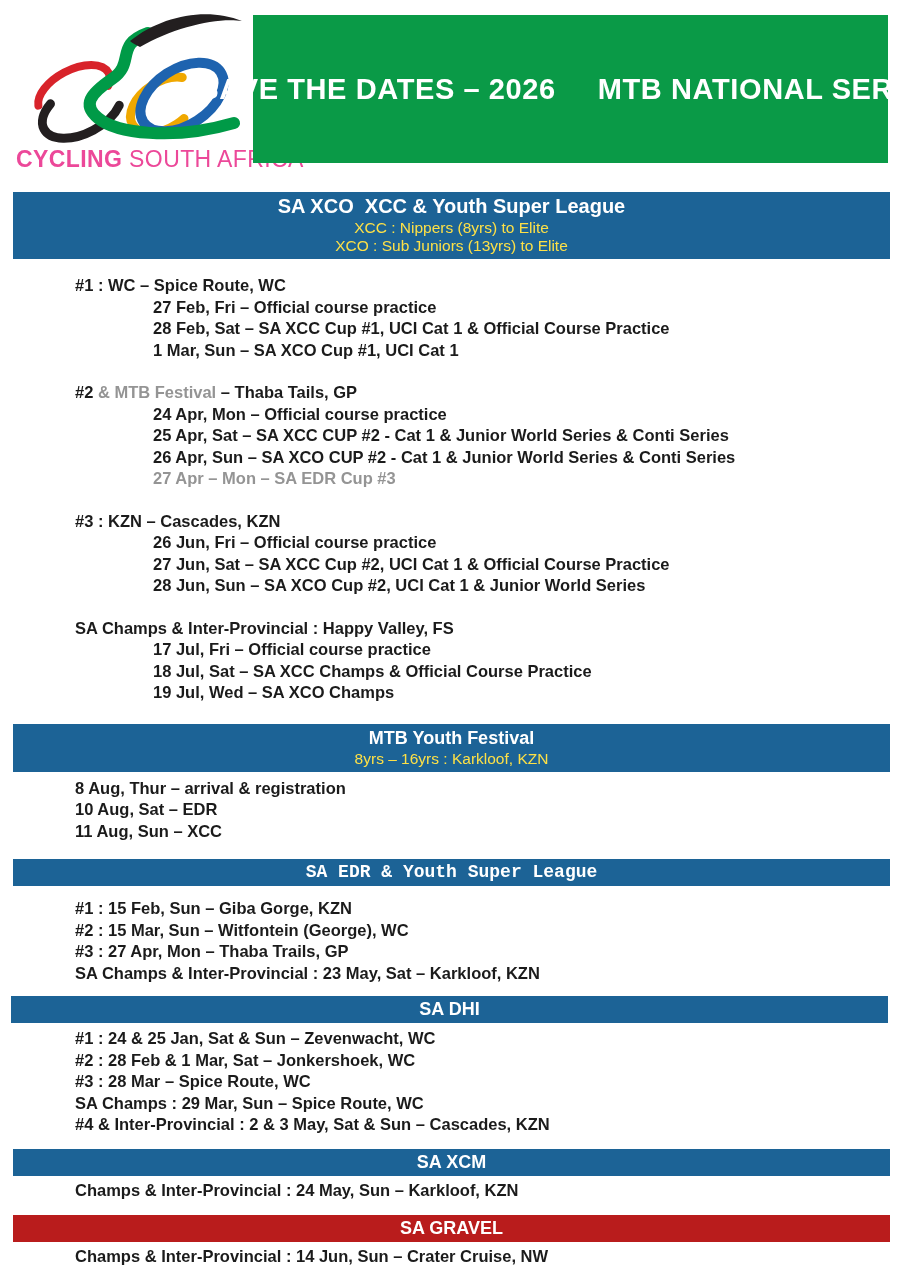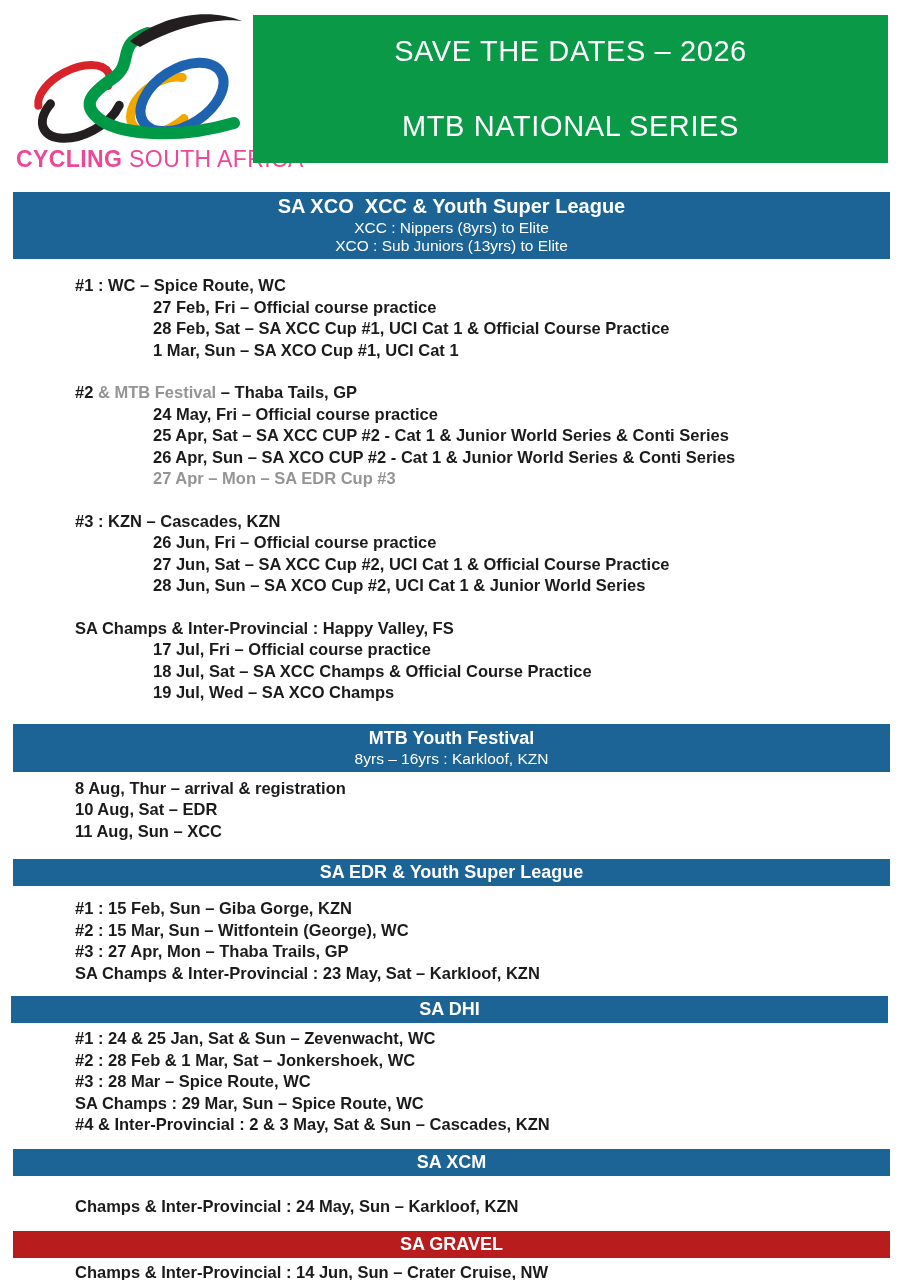--- a/index.html
+++ b/index.html
@@ -8,39 +8,39 @@
         font-family:"Liberation Sans",sans-serif;overflow:hidden}
 
   
   .header{position:relative;height:192px}
   .logo{position:absolute;left:12px;top:5px;width:244px;height:170px}
   .logo svg{display:block}
   .logo-wordmark{position:absolute;left:4px;bottom:2px;white-space:nowrap;
         font-size:23px;letter-spacing:.4px;color:#ec4899}
   .logo-wordmark b{font-weight:700}
   .banner{position:absolute;left:253px;top:15px;width:635px;height:148px;
-        display:flex;flex-direction:column;align-items:center;justify-content:center;gap:42px;
-        color:#fff;font-weight:400;font-size:29px;letter-spacing:.6px;white-space:pre}
+        display:flex;flex-direction:row;align-items:center;justify-content:center;gap:42px;
+        color:#fff;font-weight:700;font-size:29px;letter-spacing:.6px;white-space:pre}
 
   
   .section .bar{margin-left:13px;width:877px;color:#fff;text-align:center;padding:1px 0 2px}
   .section .bar.bar-multi{padding:2px 0 4px}
   .bar-title{font-weight:700;font-size:18px;line-height:24px;white-space:pre-wrap}
   .bar-title.big{font-size:20px;line-height:25px}
-  .bar-subtitle{font-weight:400;font-size:15.5px;line-height:18px;color:#ffffff;white-space:pre-wrap}
+  .bar-subtitle{font-weight:400;font-size:15.5px;line-height:18px;color:#fde047;white-space:pre-wrap}
   .body{padding-left:75px}
   .line{font-size:16.5px;font-weight:700;line-height:21.5px;color:#1b1b1b;white-space:pre-wrap}
   .line.indent{padding-left:78px}
   .block + .block{margin-top:21px}
 
   .sec-sa-xco .body{padding-top:16px}
   .sec-youth-festival{margin-top:20px}  .sec-youth-festival .body{padding-top:6px}
   .sec-sa-edr{margin-top:17px}          .sec-sa-edr .body{padding-top:12px}
   .sec-sa-dhi{margin-top:12px}          .sec-sa-dhi .body{padding-top:5px}
-  .sec-sa-xcm{margin-top:13px}          .sec-sa-xcm .body{padding-top:20px}
+  .sec-sa-xcm{margin-top:13px}          .sec-sa-xcm .body{padding-top:4px}
   .sec-sa-gravel{margin-top:14px}       .sec-sa-gravel .body{padding-top:4px}
 </style>
 </head>
 <body>
 
 <div class="page">
 
   <div class="header">
 
     <div class="logo">
@@ -76,21 +76,21 @@
         </div>
         <div class="body">
           <div class="block">
             <div class="line"><span>#1 : WC – Spice Route, WC</span></div>
             <div class="line indent"><span>27 Feb, Fri – Official course practice</span></div>
             <div class="line indent"><span>28 Feb, Sat – SA XCC Cup #1, UCI Cat 1 &amp; Official Course Practice</span></div>
             <div class="line indent"><span>1 Mar, Sun – SA XCO Cup #1, UCI Cat 1</span></div>
           </div>
           <div class="block">
             <div class="line"><span>#2 </span><span style="color: rgb(148, 148, 148);">&amp; MTB Festival </span><span>– Thaba Tails, GP</span></div>
-            <div class="line indent"><span>24 May, Fri – Official course practice</span></div>
+            <div class="line indent"><span>24 Apr, Mon – Official course practice</span></div>
             <div class="line indent"><span>25 Apr, Sat – SA XCC CUP #2 - Cat 1 &amp; Junior World Series &amp; Conti Series</span></div>
             <div class="line indent"><span>26 Apr, Sun – SA XCO CUP #2 - Cat 1 &amp; Junior World Series &amp; Conti Series</span></div>
             <div class="line indent"><span style="color: rgb(148, 148, 148);">27 Apr – Mon – SA EDR Cup #3</span></div>
           </div>
           <div class="block">
             <div class="line"><span>#3 : KZN – Cascades, KZN</span></div>
             <div class="line indent"><span>26 Jun, Fri – Official course practice</span></div>
             <div class="line indent"><span>27 Jun, Sat – SA XCC Cup #2, UCI Cat 1 &amp; Official Course Practice</span></div>
             <div class="line indent"><span>28 Jun, Sun – SA XCO Cup #2, UCI Cat 1 &amp; Junior World Series</span></div>
           </div>
@@ -109,21 +109,21 @@
         </div>
         <div class="body">
           <div class="block">
             <div class="line"><span>8 Aug, Thur – arrival &amp; registration</span></div>
             <div class="line"><span>10 Aug, Sat – EDR</span></div>
             <div class="line"><span>11 Aug, Sun – XCC</span></div>
           </div>
         </div>
       </section>
       <section class="section sec-sa-edr">
-        <div class="bar" style="background: rgb(28, 99, 150);">
+        <div class="bar" style="background: rgb(28, 99, 150); font-family: Liberation Mono, monospace;">
           <div class="bar-title">SA EDR &amp; Youth Super League</div>
         </div>
         <div class="body">
           <div class="block">
             <div class="line"><span>#1 : 15 Feb, Sun – Giba Gorge, KZN</span></div>
             <div class="line"><span>#2 : 15 Mar, Sun – Witfontein (George), WC</span></div>
             <div class="line"><span>#3 : 27 Apr, Mon – Thaba Trails, GP</span></div>
             <div class="line"><span>SA Champs &amp; Inter-Provincial : 23 May, Sat – Karkloof, KZN</span></div>
           </div>
         </div>

